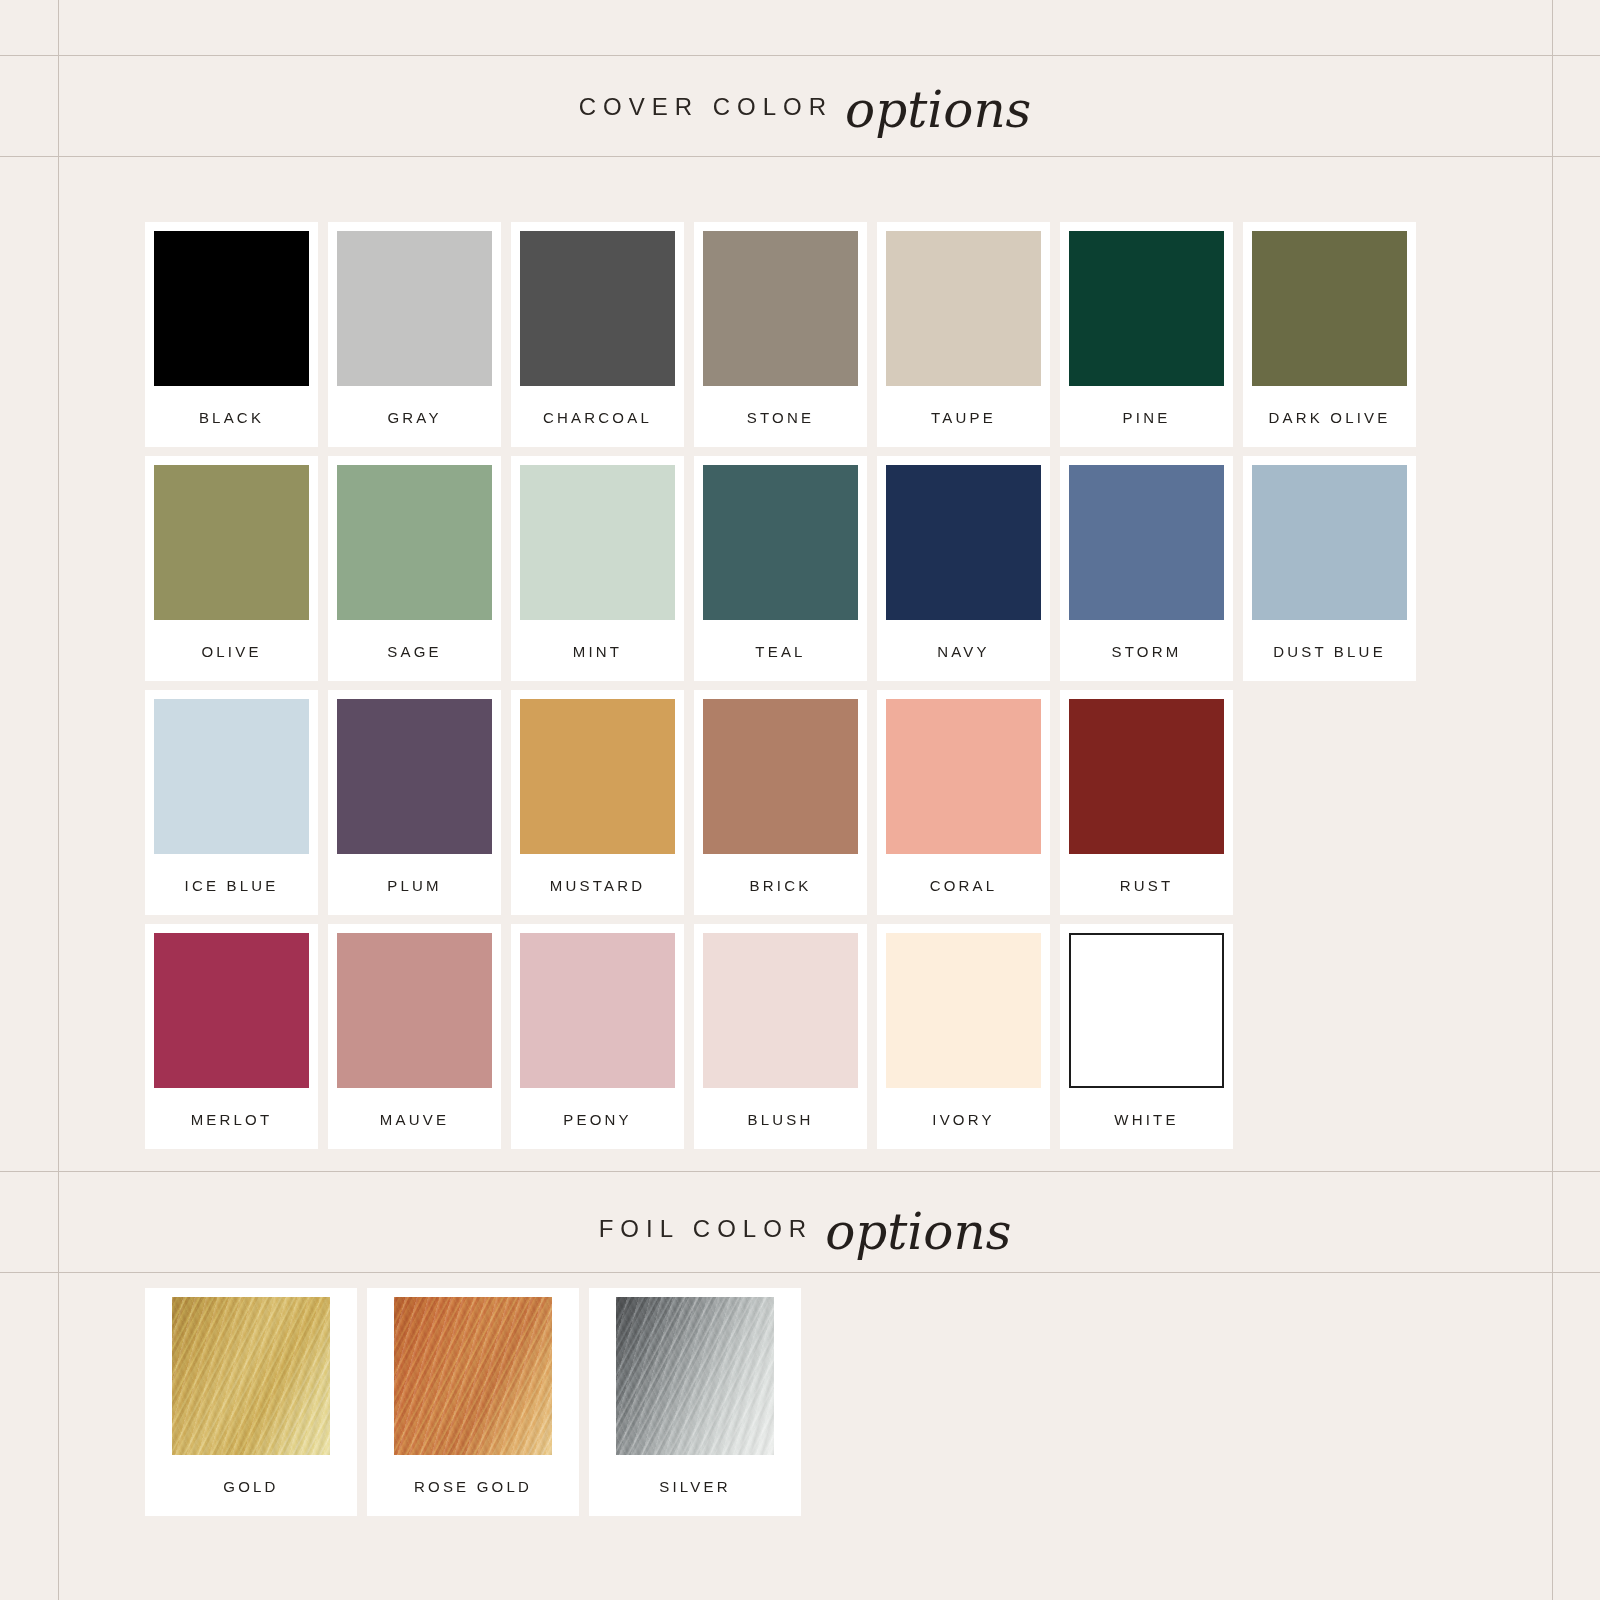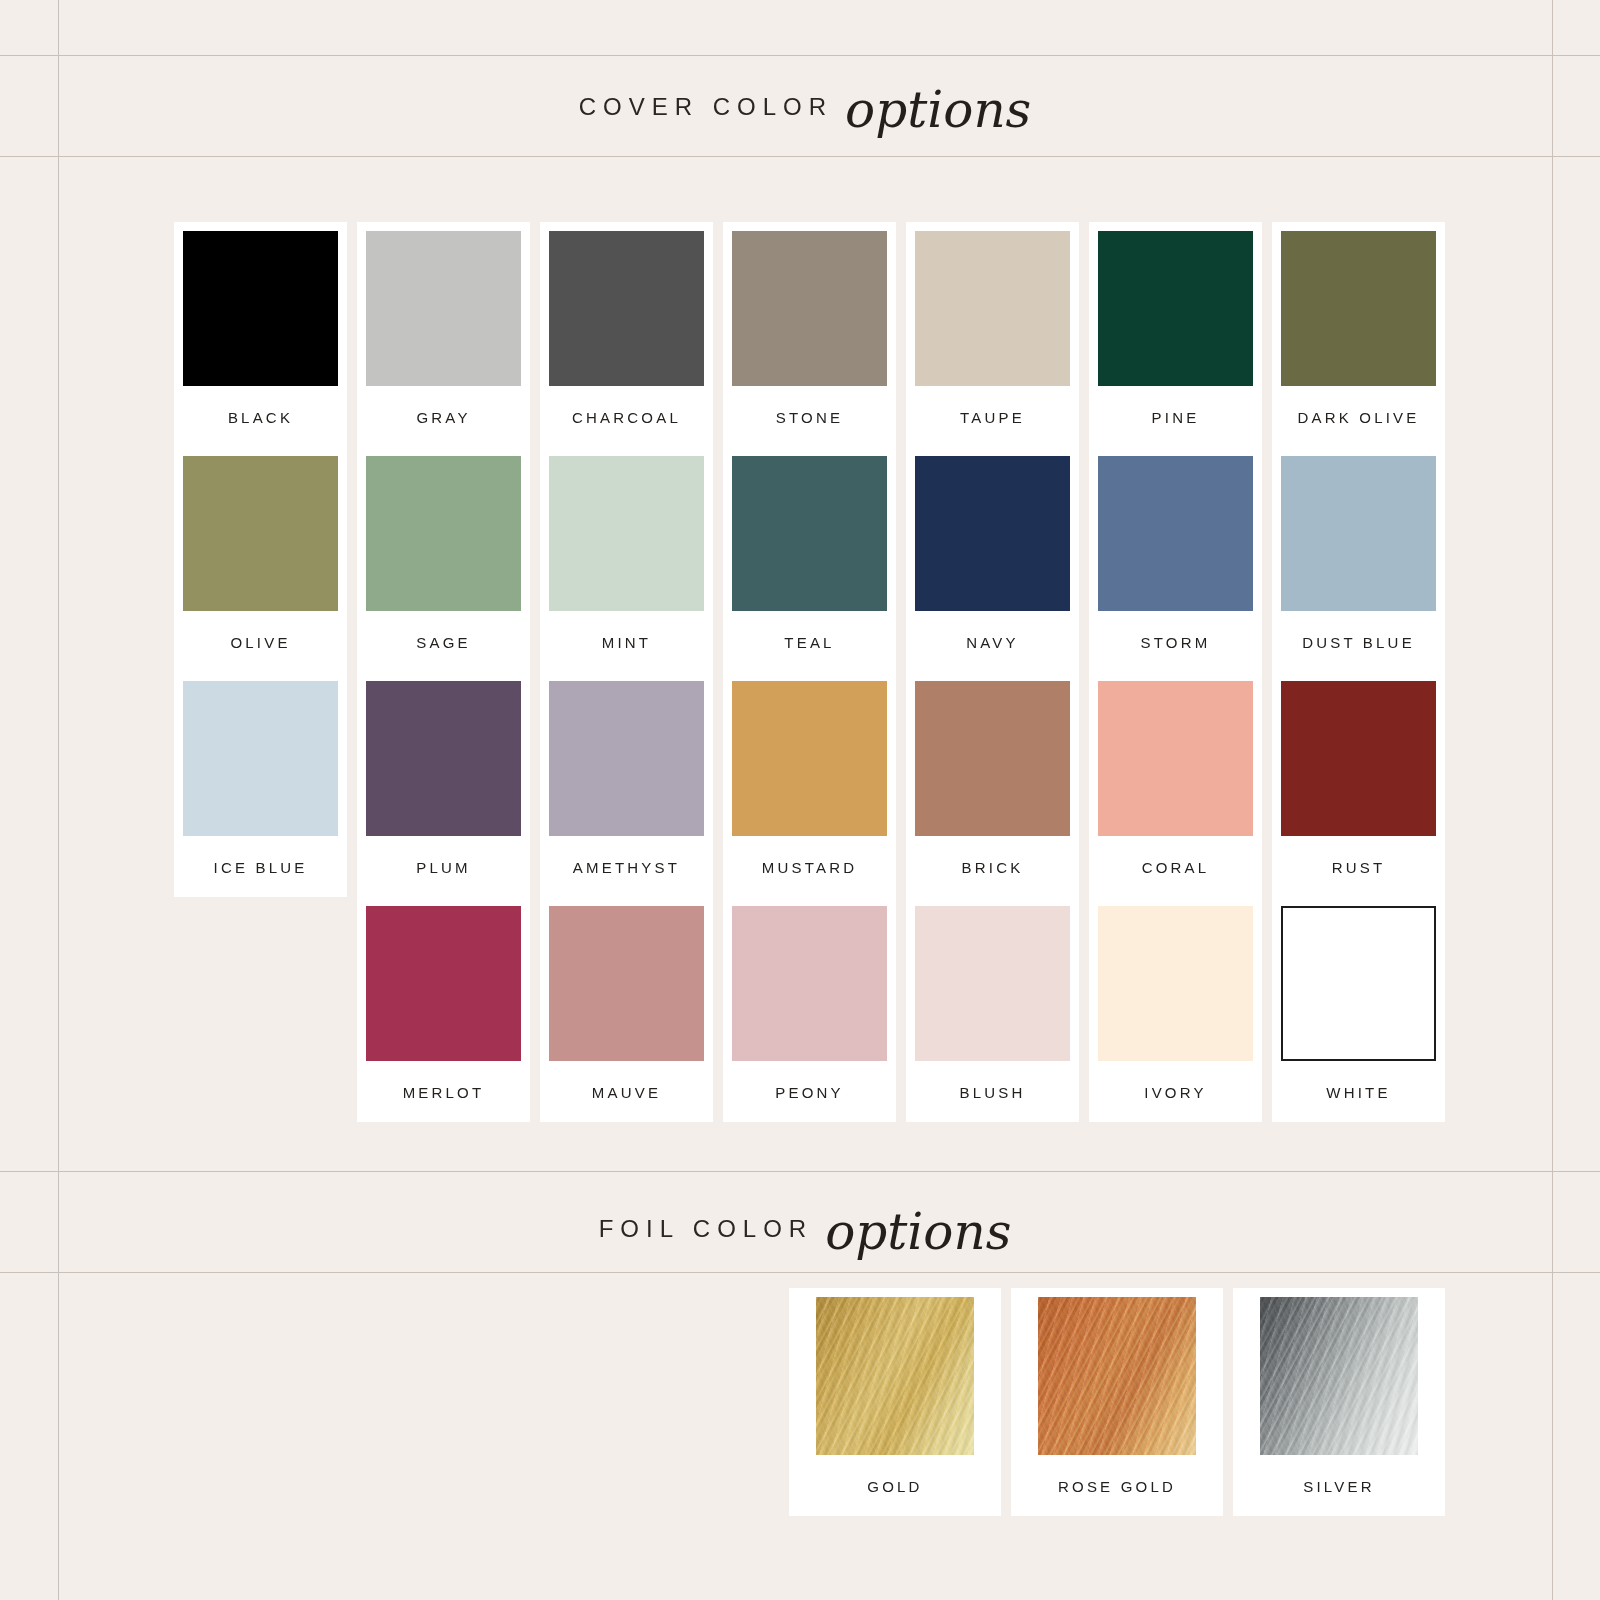--- a/index.html
+++ b/index.html
@@ -64,22 +64,23 @@
     z-index:2;
     display:flex;
     flex-wrap:wrap;
     justify-content:center;
   }
   #cover-grid {
     left:140px; top:222px; width:1310px;
   }
   .row {
     display:flex;
-    justify-content:flex-end;
+    justify-content:flex-start;
     width:100%;
+    margin-bottom:9px;
   }
 
   .swatch-card {
     width:173px;
     background:#ffffff;
     padding:9px 9px 0 9px;
     margin:0 5px;
     display:flex;
     flex-direction:column;
     align-items:center;
@@ -213,24 +214,20 @@
     <div class="row">
       <div class="swatch-card">
         <div class="swatch-chip" style="background: rgb(203, 218, 227);"></div>
         <div class="swatch-label">ICE BLUE</div>
       </div>
       <div class="swatch-card">
         <div class="swatch-chip" style="background: rgb(93, 76, 99);"></div>
         <div class="swatch-label">PLUM</div>
       </div>
       <div class="swatch-card">
-        <div class="swatch-chip" style="background: rgb(174, 166, 180);"></div>
-        <div class="swatch-label">AMETHYST</div>
-      </div>
-      <div class="swatch-card">
         <div class="swatch-chip" style="background: rgb(210, 160, 89);"></div>
         <div class="swatch-label">MUSTARD</div>
       </div>
       <div class="swatch-card">
         <div class="swatch-chip" style="background: rgb(176, 127, 103);"></div>
         <div class="swatch-label">BRICK</div>
       </div>
       <div class="swatch-card">
         <div class="swatch-chip" style="background: rgb(240, 173, 155);"></div>
         <div class="swatch-label">CORAL</div>

